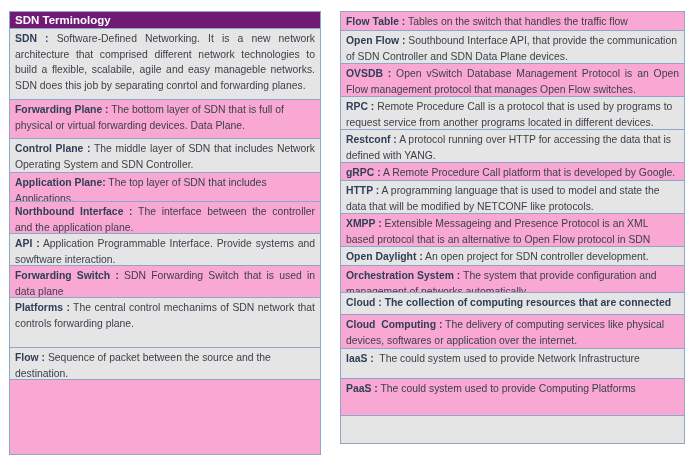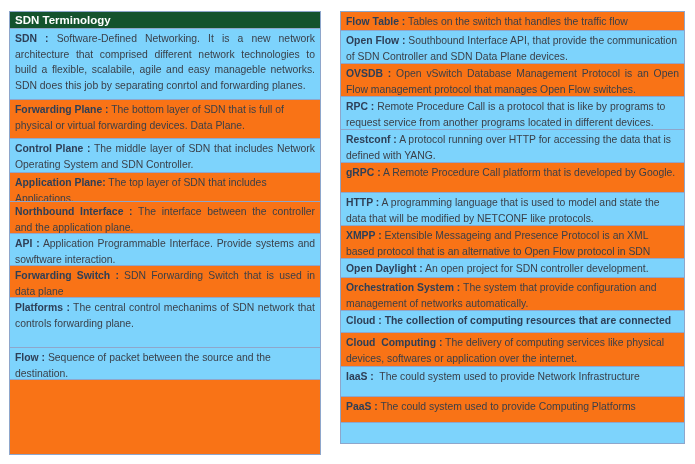--- a/index.html
+++ b/index.html
@@ -8,31 +8,31 @@
     font-family: "Liberation Sans", "DejaVu Sans", sans-serif;
     color: #3a3f48;
   }
   .tbl {
     position: absolute; border: 1px solid #8ea6cb; box-sizing: border-box;
     display: flex; flex-direction: column;
   }
   #left { left: 9px; top: 11px; width: 312px; height: 444px; }
   #right { left: 340px; top: 11px; width: 345px; height: 433px; }
   .hdr {
-    background: #14532d; color: #ffffff; font-weight: bold; font-size: 11.5px;
+    background: #701a75; color: #ffffff; font-weight: bold; font-size: 11.5px;
     padding: 0 5px; height: 17px; line-height: 17px; box-sizing: border-box;
     border-bottom: 1px solid #8ea6cb;
   }
   .row {
     box-sizing: border-box; padding: 2px 5px 0 5px; font-size: 10.4px; line-height: 15.6px;
     border-bottom: 1px solid #8ea6cb; overflow: hidden;
   }
   .row:last-child { border-bottom: none; }
-  .row.b { background: #7dd3fc; }
-  .row.w { background: #f97316; }
+  .row.b { background: #e5e5e5; }
+  .row.w { background: #f9a8d4; }
   .row.j { text-align: justify; }
   .term { font-weight: bold; color: #2e3f57; }
   .bolddef { font-weight: bold; color: #2e3f57; }
 </style>
 </head>
 <body>
 
 <div class="tbl" id="left">
   <div class="hdr">SDN Terminology</div>
   <div class="row b j" style="height:71px"><span class="term">SDN :</span><span> Software-Defined Networking. It is a new network architecture that comprised different network technologies to build a flexible, scalabile, agile and easy manageble networks. SDN does this job by separating conrtol and forwarding planes.</span></div>
@@ -44,25 +44,25 @@
   <div class="row w j" style="height:32px"><span class="term">Forwarding Switch :</span><span> SDN Forwarding Switch that is used in data plane</span></div>
   <div class="row b j" style="height:50px"><span class="term">Platforms :</span><span> The central control mechanims of SDN network that controls forwarding plane.</span></div>
   <div class="row b" style="height:32px"><span class="term">Flow :</span><span> Sequence of packet between the source and the destination.</span></div>
   <div class="row w" style="flex:1"></div>
 </div>
 
 <div class="tbl" id="right">
   <div class="row w" style="height:19px"><span class="term">Flow Table :</span><span> Tables on the switch that handles the traffic flow</span></div>
   <div class="row b" style="height:33px"><span class="term">Open Flow :</span><span> Southbound Interface API, that provide the communication of SDN Controller and SDN Data Plane devices.</span></div>
   <div class="row w j" style="height:33px"><span class="term">OVSDB :</span><span> Open vSwitch Database Management Protocol is an Open Flow management protocol that manages Open Flow switches.</span></div>
-  <div class="row b" style="height:33px"><span class="term">RPC :</span><span> Remote Procedure Call is a protocol that is like by programs to request service from another programs located in different devices.</span></div>
+  <div class="row b" style="height:33px"><span class="term">RPC :</span><span> Remote Procedure Call is a protocol that is used by programs to request service from another programs located in different devices.</span></div>
   <div class="row b" style="height:33px"><span class="term">Restconf :</span><span> A protocol running over HTTP for accessing the data that is defined with YANG.</span></div>
-  <div class="row w" style="height:30px"><span class="term">gRPC :</span><span> A Remote Procedure Call platform that is developed by Google.</span></div>
+  <div class="row w" style="height:18px"><span class="term">gRPC :</span><span> A Remote Procedure Call platform that is developed by Google.</span></div>
   <div class="row b" style="height:33px"><span class="term">HTTP :</span><span> A programming language that is used to model and state the data that will be modified by NETCONF like protocols.</span></div>
   <div class="row w" style="height:33px"><span class="term">XMPP :</span><span> Extensible Messageing and Presence Protocol is an XML based protocol that is an alternative to Open Flow protocol in SDN networks.</span></div>
   <div class="row b" style="height:19px"><span class="term">Open Daylight :</span><span> An open project for SDN controller development.</span></div>
-  <div class="row w" style="height:33px"><span class="term">Orchestration System :</span><span> The system that provide configuration and management of networks automatically.</span></div>
+  <div class="row w" style="height:27px"><span class="term">Orchestration System :</span><span> The system that provide configuration and management of networks automatically.</span></div>
   <div class="row b" style="height:22px"><span class="term">Cloud :</span><span class="bolddef"> The collection of computing resources that are connected over the Internet.</span></div>
   <div class="row w" style="height:34px"><span class="term" style="white-space:pre">Cloud  Computing :</span><span> The delivery of computing services like physical devices, softwares or application over the internet.</span></div>
   <div class="row b" style="height:30px;white-space:pre"><span class="term">IaaS :</span><span>  The could system used to provide Network Infrastructure</span></div>
-  <div class="row w" style="height:26px"><span class="term">PaaS :</span><span> The could system used to provide Computing Platforms</span></div>
+  <div class="row w" style="height:37px"><span class="term">PaaS :</span><span> The could system used to provide Computing Platforms</span></div>
   <div class="row b" style="flex:1"></div>
 </div>
 
 </body></html>

